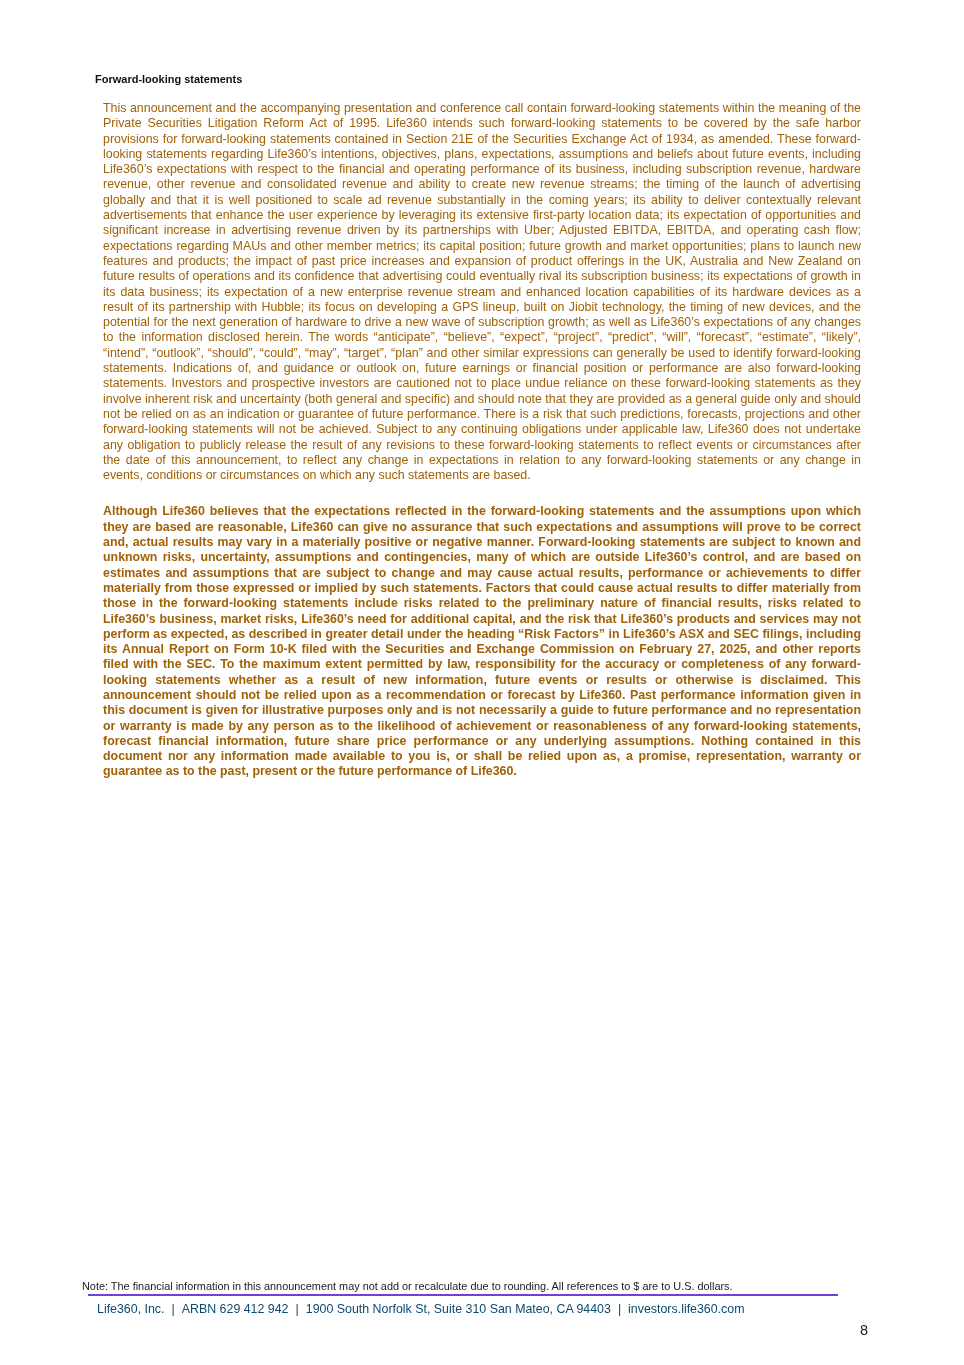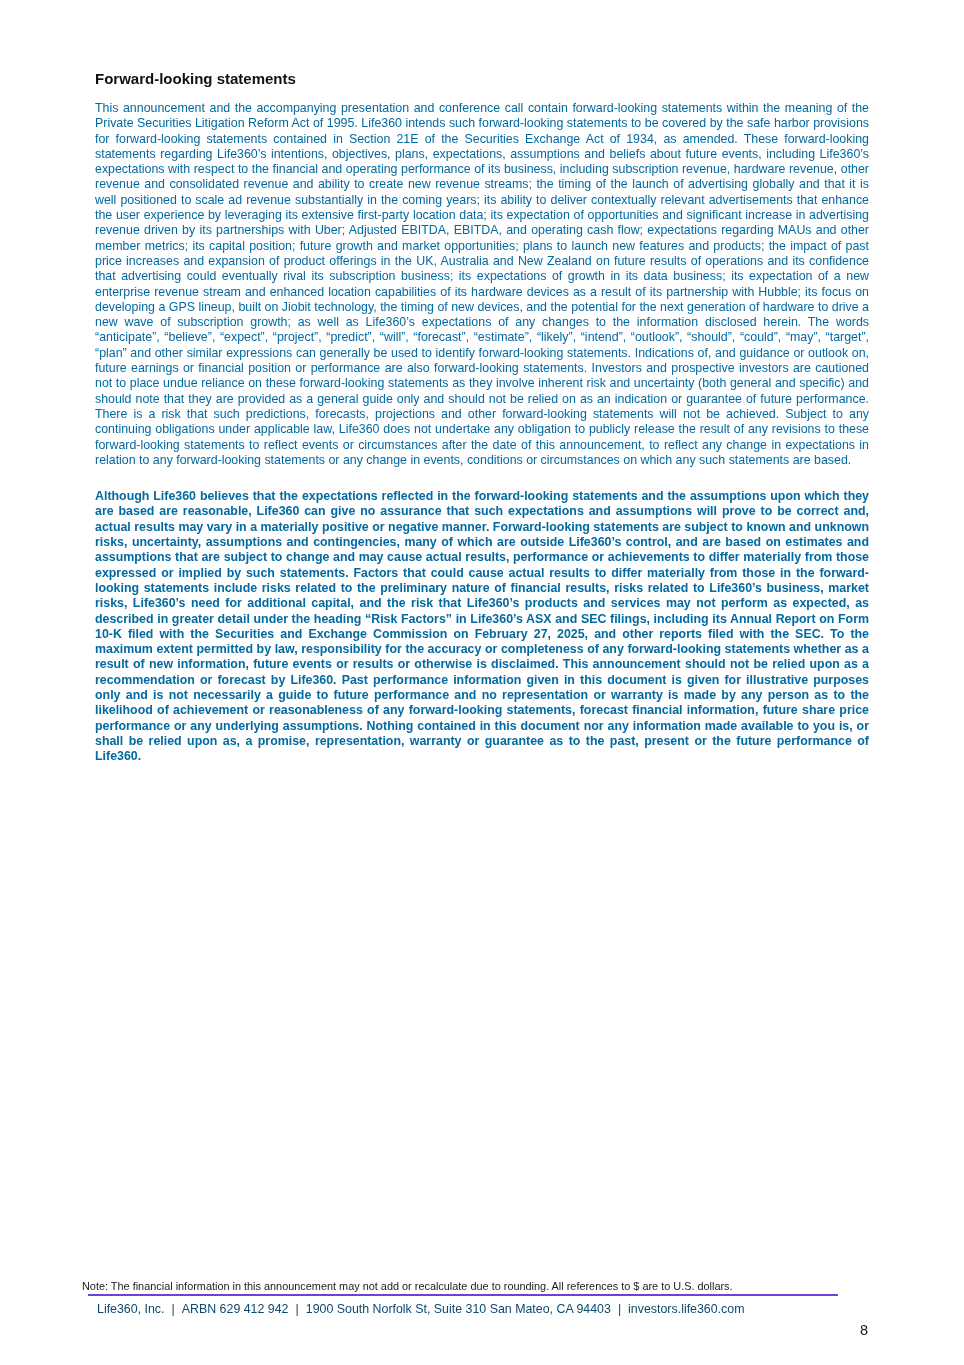--- a/index.html
+++ b/index.html
@@ -18,31 +18,31 @@
   }
   .content {
     position: absolute;
     left: 95px;
     top: 0;
     width: 774px;
   }
   .heading {
     margin: 0;
     padding-top: 70px;
-    font-size: 15px;
+    font-size: 11px;
     line-height: 18px;
     font-weight: bold;
     color: #111111;
   }
   .para {
-    margin: 0;
+    margin: 8px;
     font-size: 12.4px;
     line-height: 15.3px;
     text-align: justify;
-    color: #0369a1;
+    color: #a16207;
   }
   .para-1 { margin-top: 13px; }
   .para-2 { margin-top: 21px; font-weight: bold; }
   .footer-note {
     position: absolute;
     left: 82px;
     top: 1280px;
     width: 760px;
     font-size: 10.9px;
     line-height: 13px;

